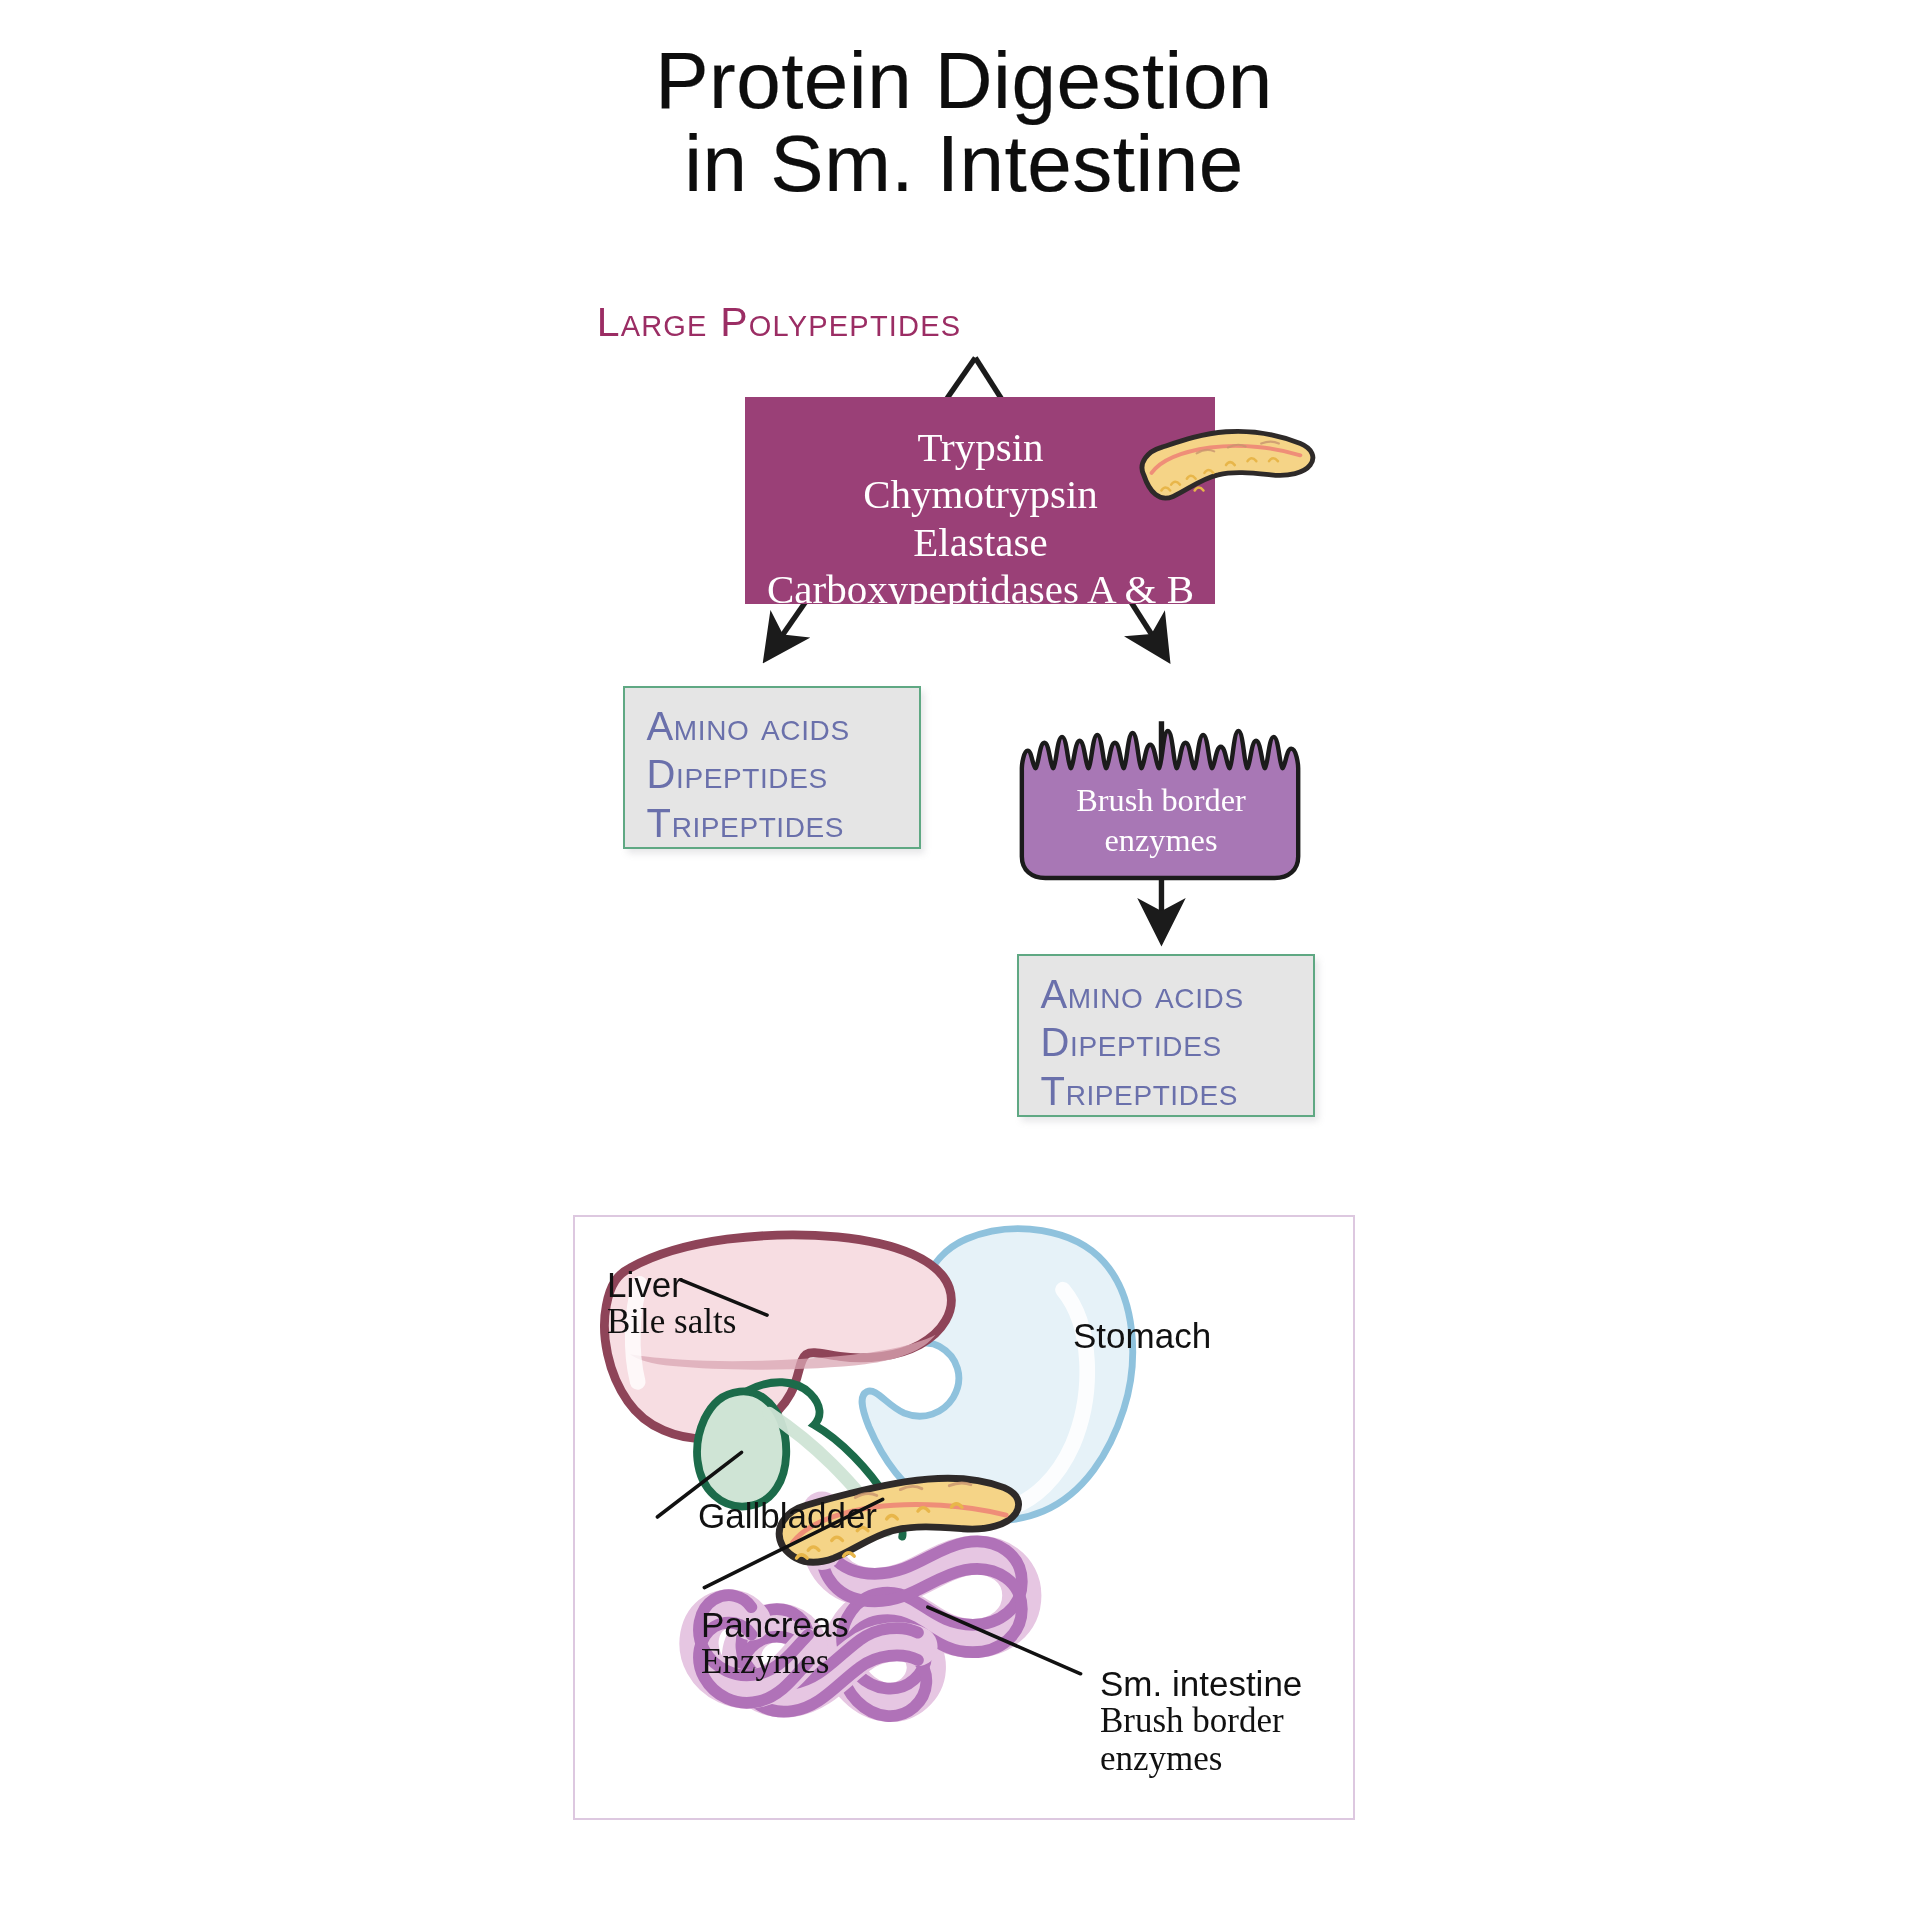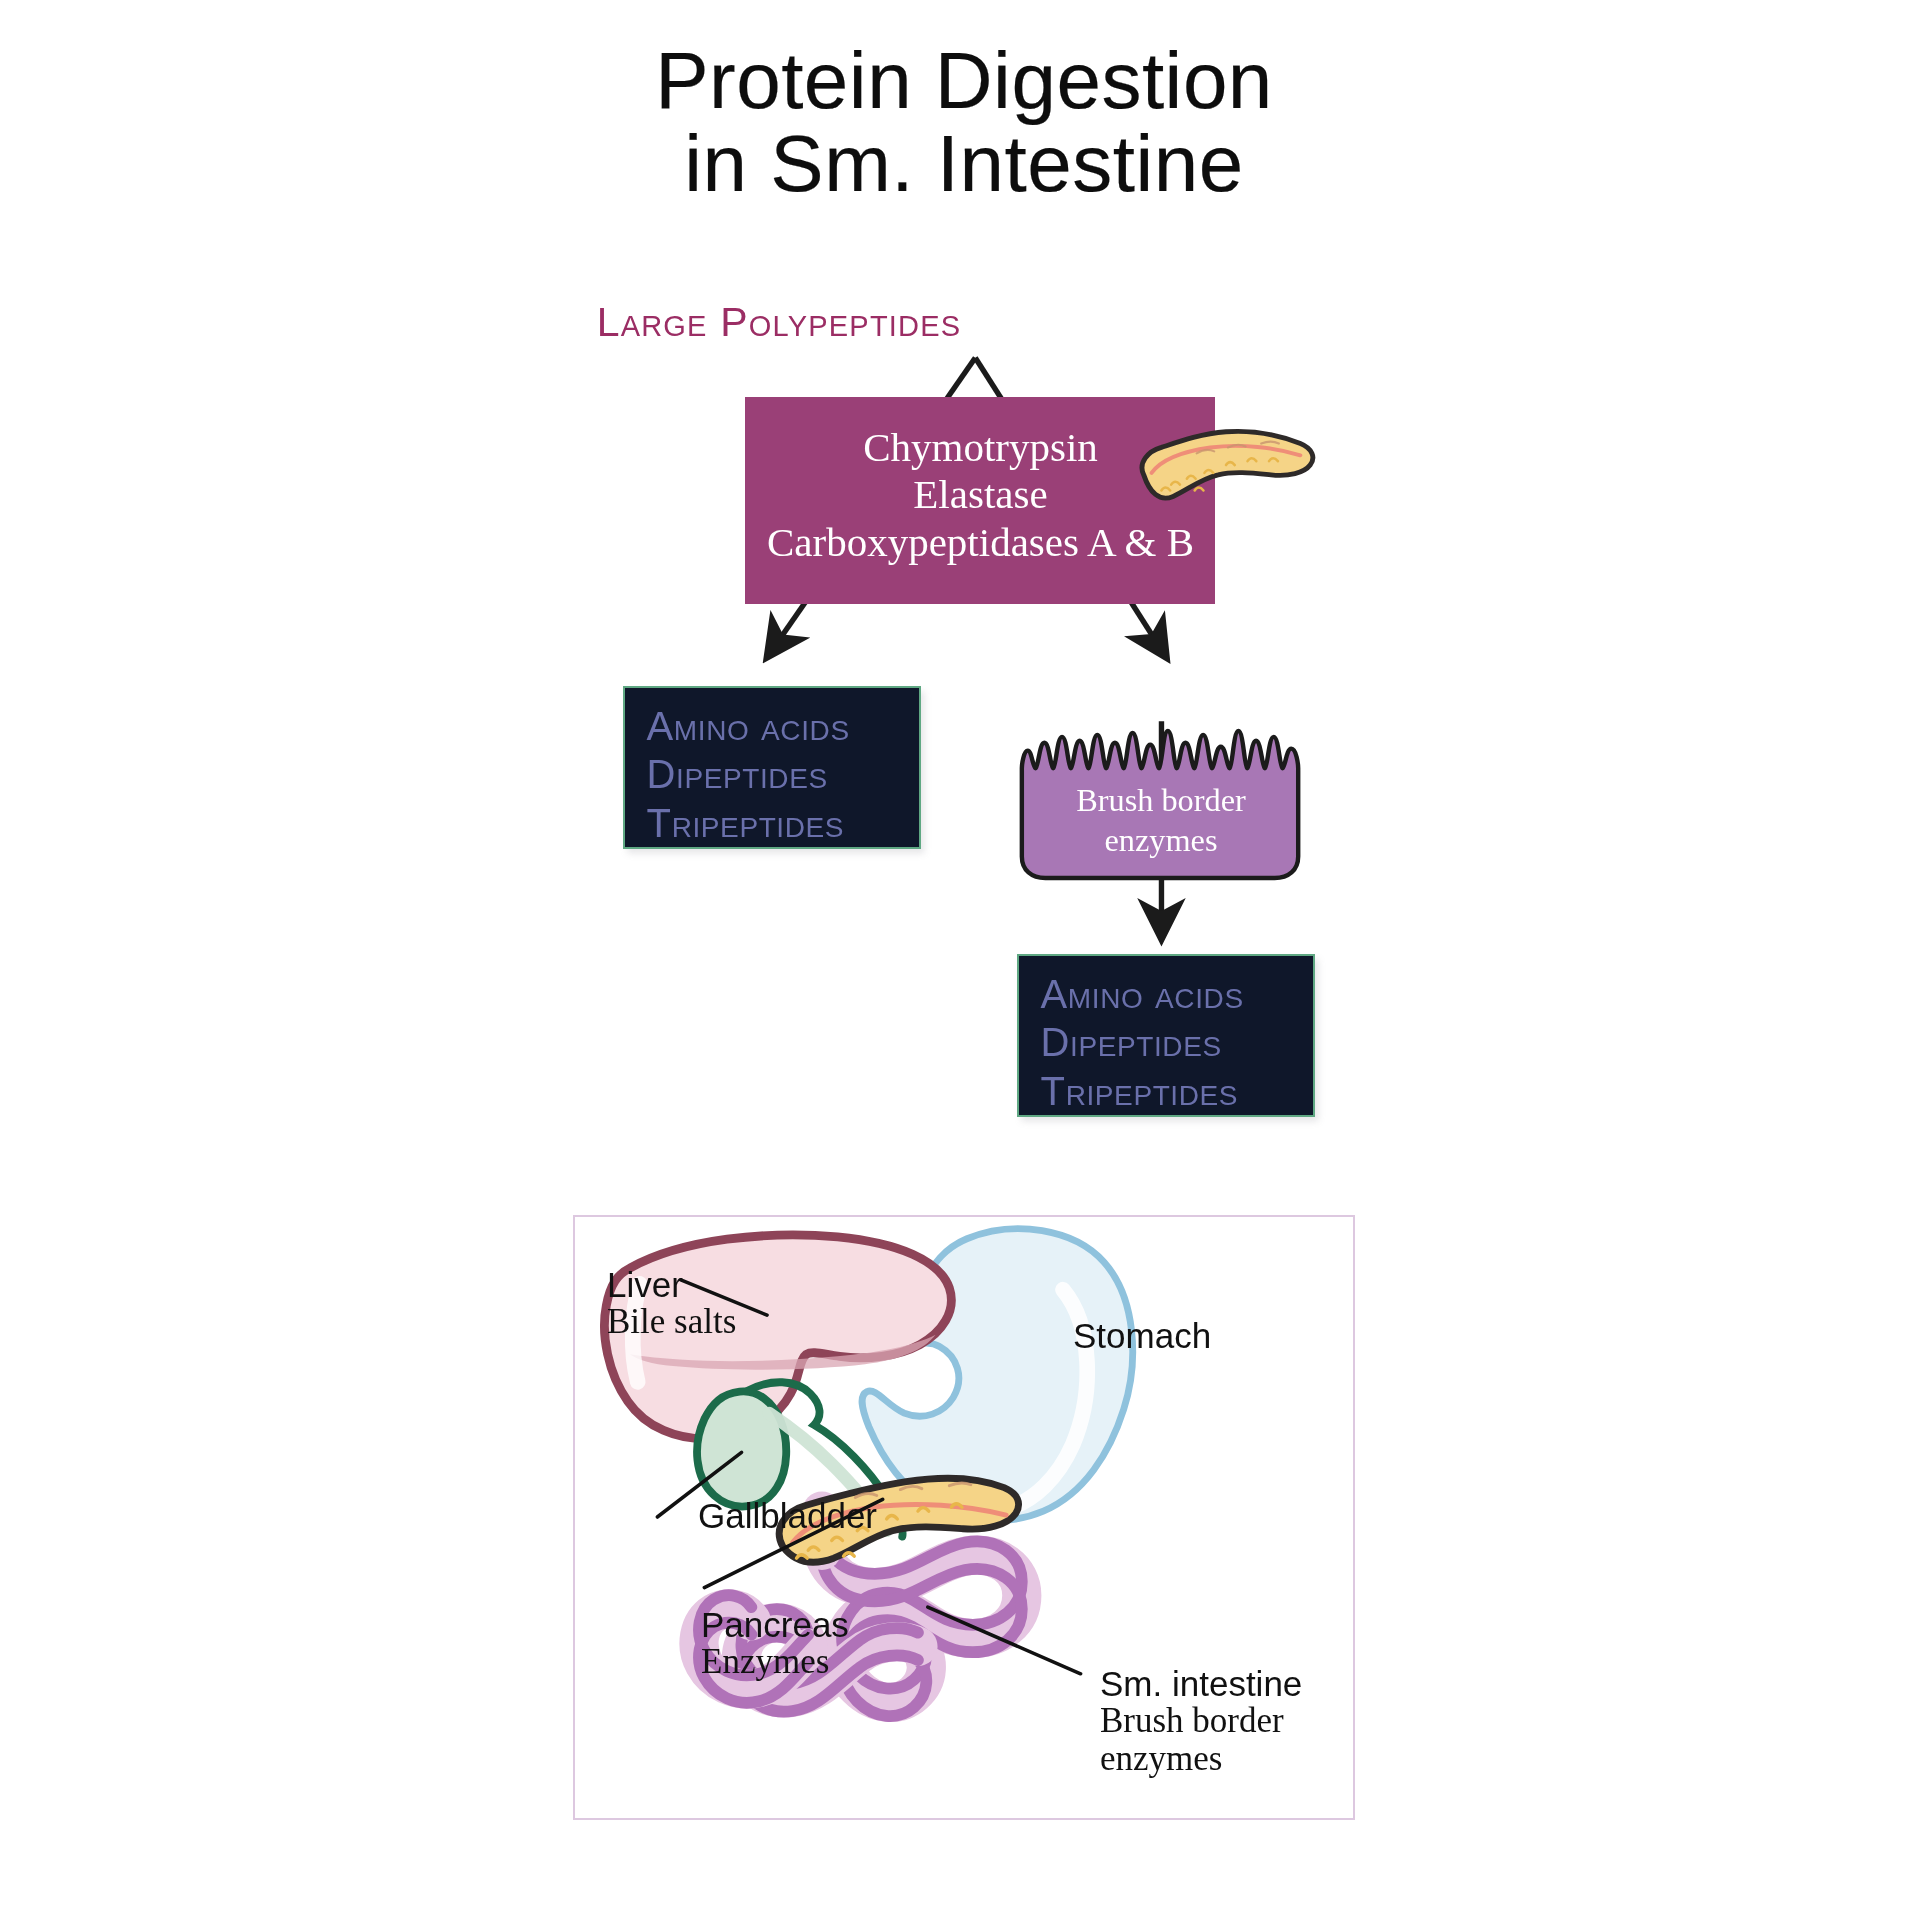--- a/index.html
+++ b/index.html
@@ -49,21 +49,21 @@
 
   
   #pancreas-icon{left:1132px; top:414px; width:186px; height:108px;}
 
   
   #arrow-svg{left:0; top:0; width:1928px; height:1176px; pointer-events:none;}
 
   
   .result-box{
     border:2.9px solid #5fa883;
-    background:#0f172a;
+    background:#e5e5e5;
     box-shadow:3.9px 4.9px 6.9px rgba(140,140,150,.22);
     padding:13.7px 21.6px 17.6px 21.6px;
     box-sizing:border-box;
   }
   .result-box div{
     font-family:"Liberation Sans",sans-serif;
     font-variant:small-caps;
     font-weight:400;
     letter-spacing:0.6px;
     font-size:40px;
@@ -127,20 +127,21 @@
 
     <path d="M1185,736 L1185,945" stroke="#1b1b1b" stroke-width="5.5" fill="none" marker-end="url(#ah2)"></path>
   </svg>
 
   <div class="abs smallcaps" id="lbl-large-poly">
     <span>Large Polypeptides</span>
   </div>
 
   <div class="abs" id="enzyme-box">
     <div id="enzyme-list">
+      <div>Trypsin</div>
       <div>Chymotrypsin</div>
       <div>Elastase</div>
       <div>Carboxypeptidases A &amp; B</div>
     </div>
   </div>
 
   <svg class="abs" id="pancreas-icon" viewBox="0 0 190 110">
     <path d="M12,62 C6,50 16,38 30,34 C48,28 70,20 96,18 C124,16 152,22 172,30
              C184,35 188,44 182,52 C176,60 160,64 142,62 C122,60 104,58 88,62
              C70,66 56,78 42,84 C28,90 18,80 12,62 Z" fill="#f5d487" stroke="#2e2a29" stroke-width="5" stroke-linejoin="round"></path>

